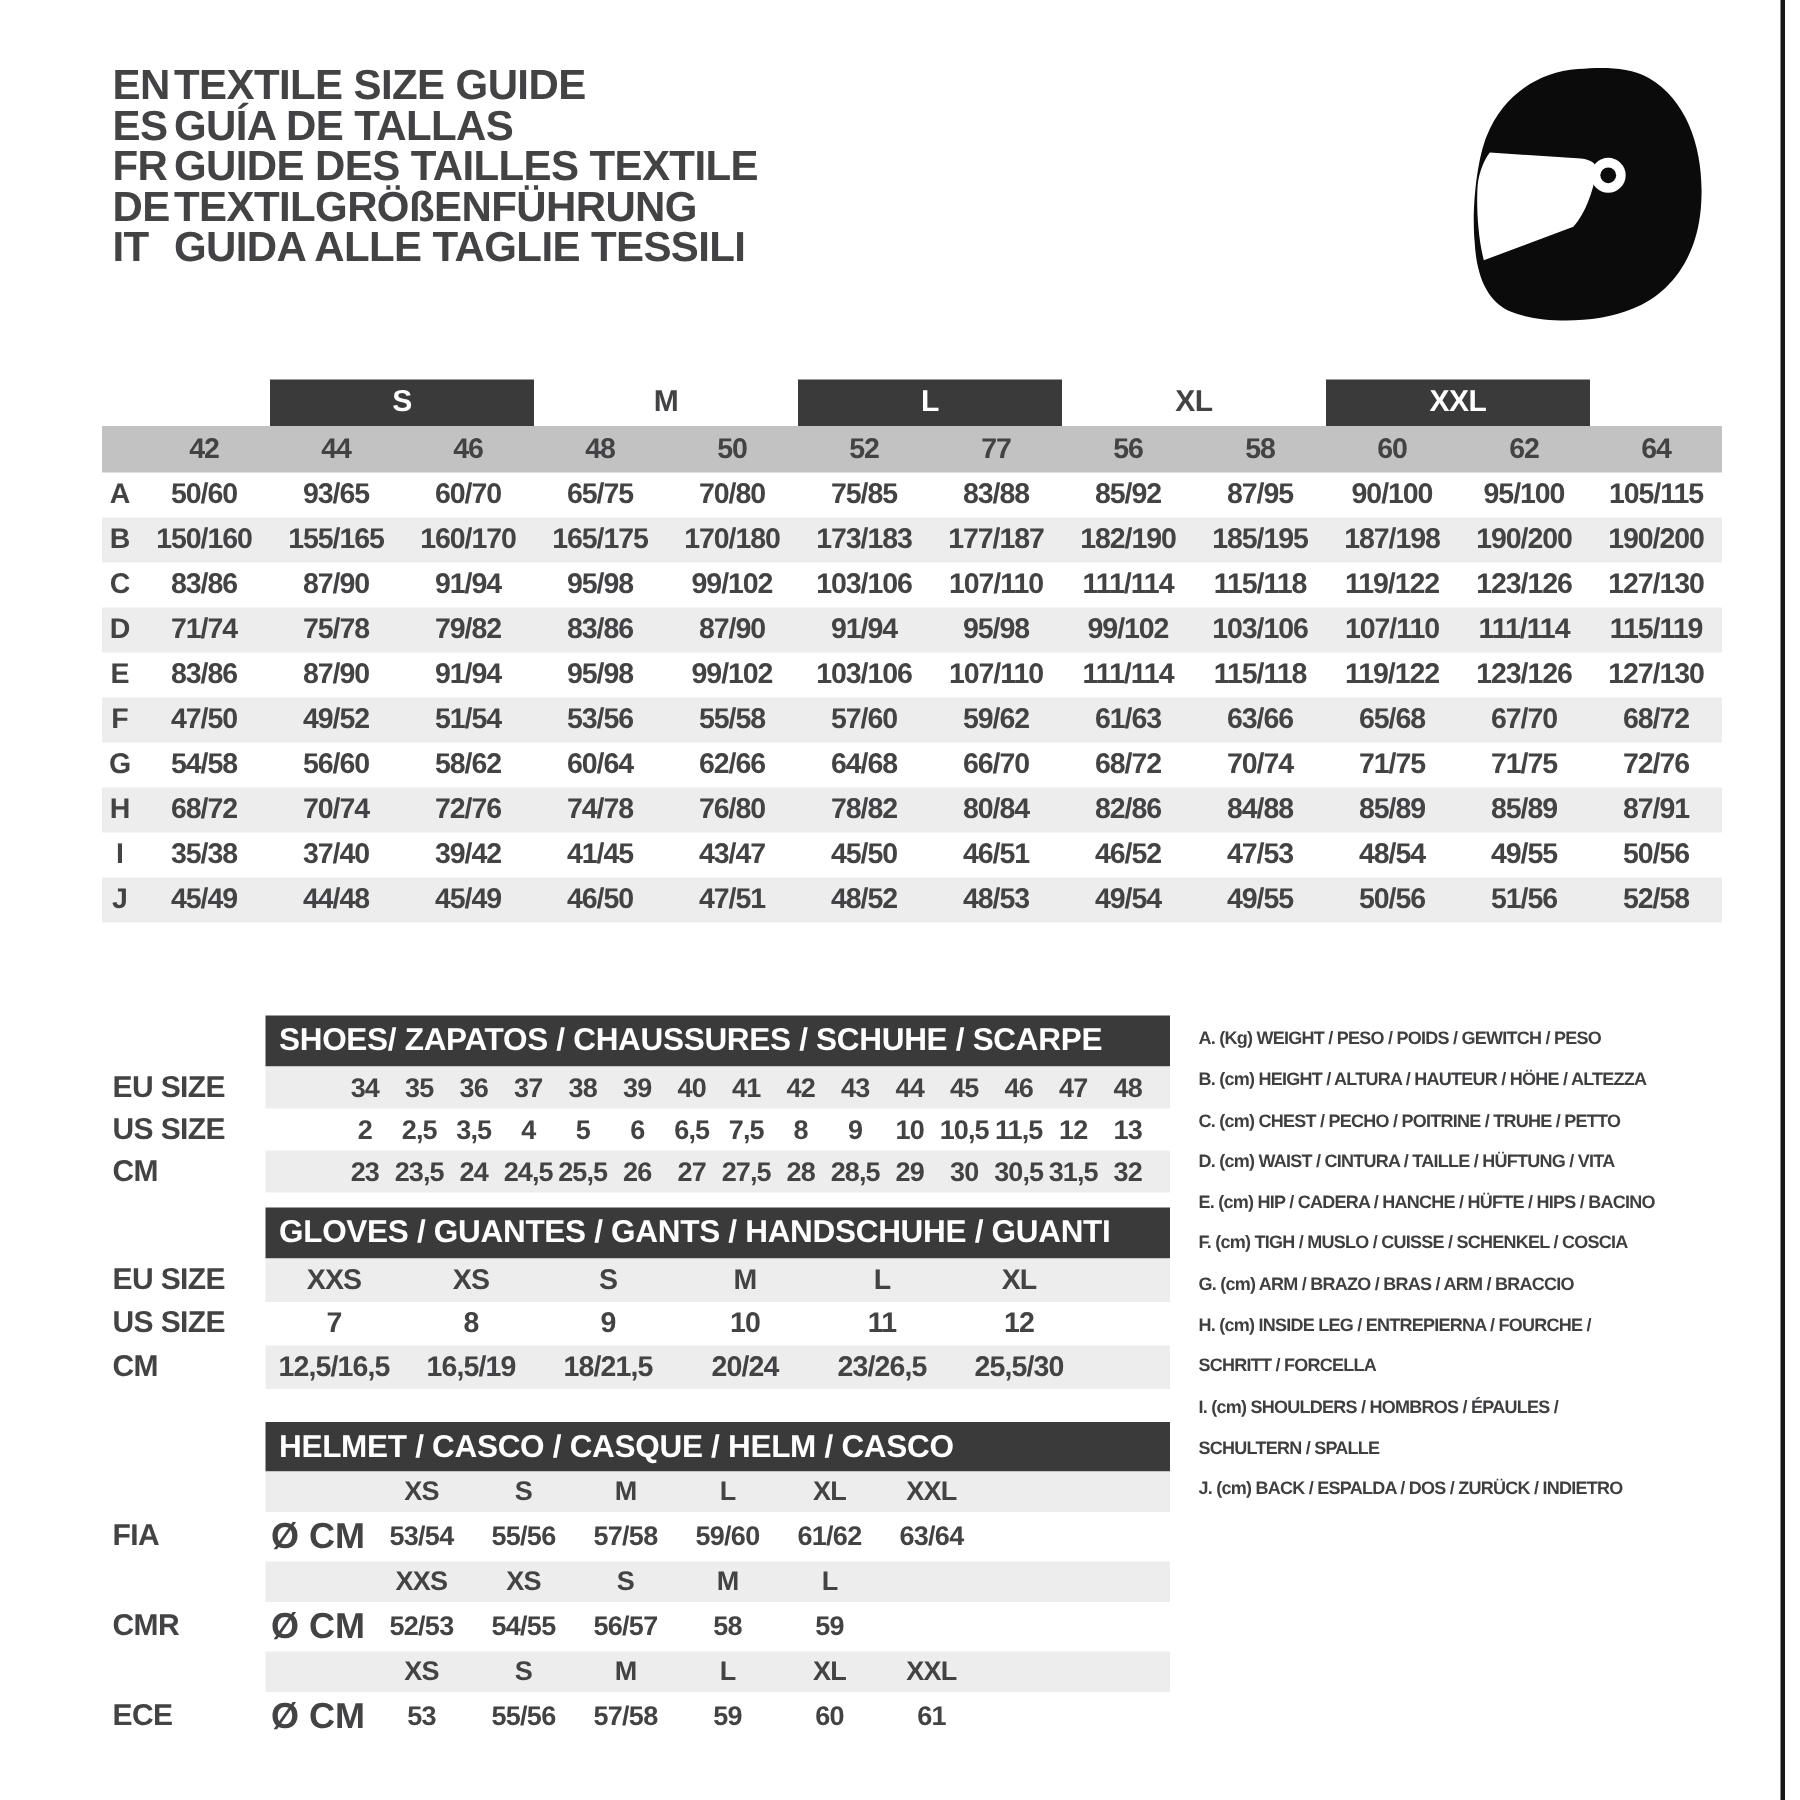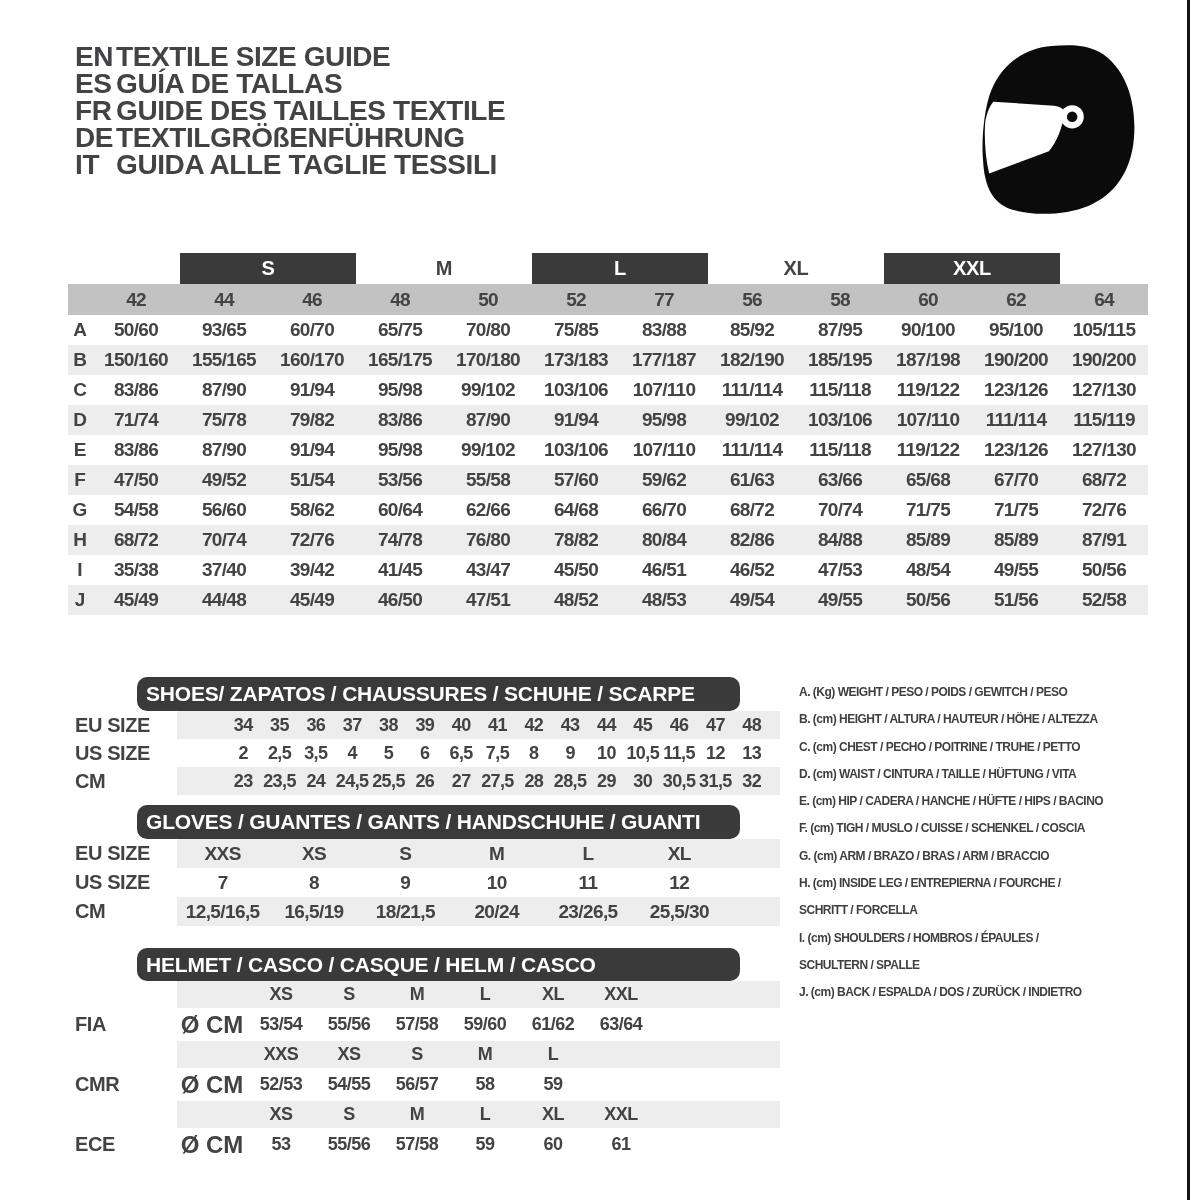--- a/index.html
+++ b/index.html
@@ -27,22 +27,22 @@
   .mt-band{height:31px;background:var(--band,#c2c2c2);}
   .mt-data{height:30px;}
   .mt-data.alt{background:var(--row-alt,#ededed);}
   .mt-letter{width:24px;display:flex;align-items:center;justify-content:center;font-size:19px;}
   .mt-cell{width:88px;display:flex;align-items:center;justify-content:center;font-size:19px;letter-spacing:-0.7px;}
   
   .sub{position:absolute;left:75px;}
   #shoes-table{top:677px;}
   #gloves-table{top:805px;}
   #helmet-table{top:948px;}
-  .sub-bar{margin-left:62px;width:603px;height:34px;background:var(--dark-bar,#3a3a3a);color:#fff;
-    display:flex;align-items:center;box-sizing:border-box;padding-left:9px;font-size:21px;letter-spacing:-0.2px;border-radius:10px;}
+  .sub-bar{margin-left:102px;width:603px;height:34px;background:var(--dark-bar,#3a3a3a);color:#fff;
+    display:flex;align-items:center;box-sizing:border-box;padding-left:9px;font-size:21px;letter-spacing:-0.2px;}
   #helmet-table .sub-bar{height:33px;}
   .sub-row{display:flex;}
   #shoes-table .sub-row{height:28px;}
   #gloves-table .sub-row{height:29px;}
   #helmet-table .h-sizes{height:27px;}
   #helmet-table .h-vals{height:33px;}
   .sub-label{width:102px;display:flex;align-items:center;font-size:20px;letter-spacing:-0.4px;}
   .sub-bg{width:603px;display:flex;align-items:center;box-sizing:border-box;}
   .sub-bg.gray{background:var(--row-alt,#ededed);}
   .sub-bg.shoes{padding-right:10px;padding-left:48px;}

